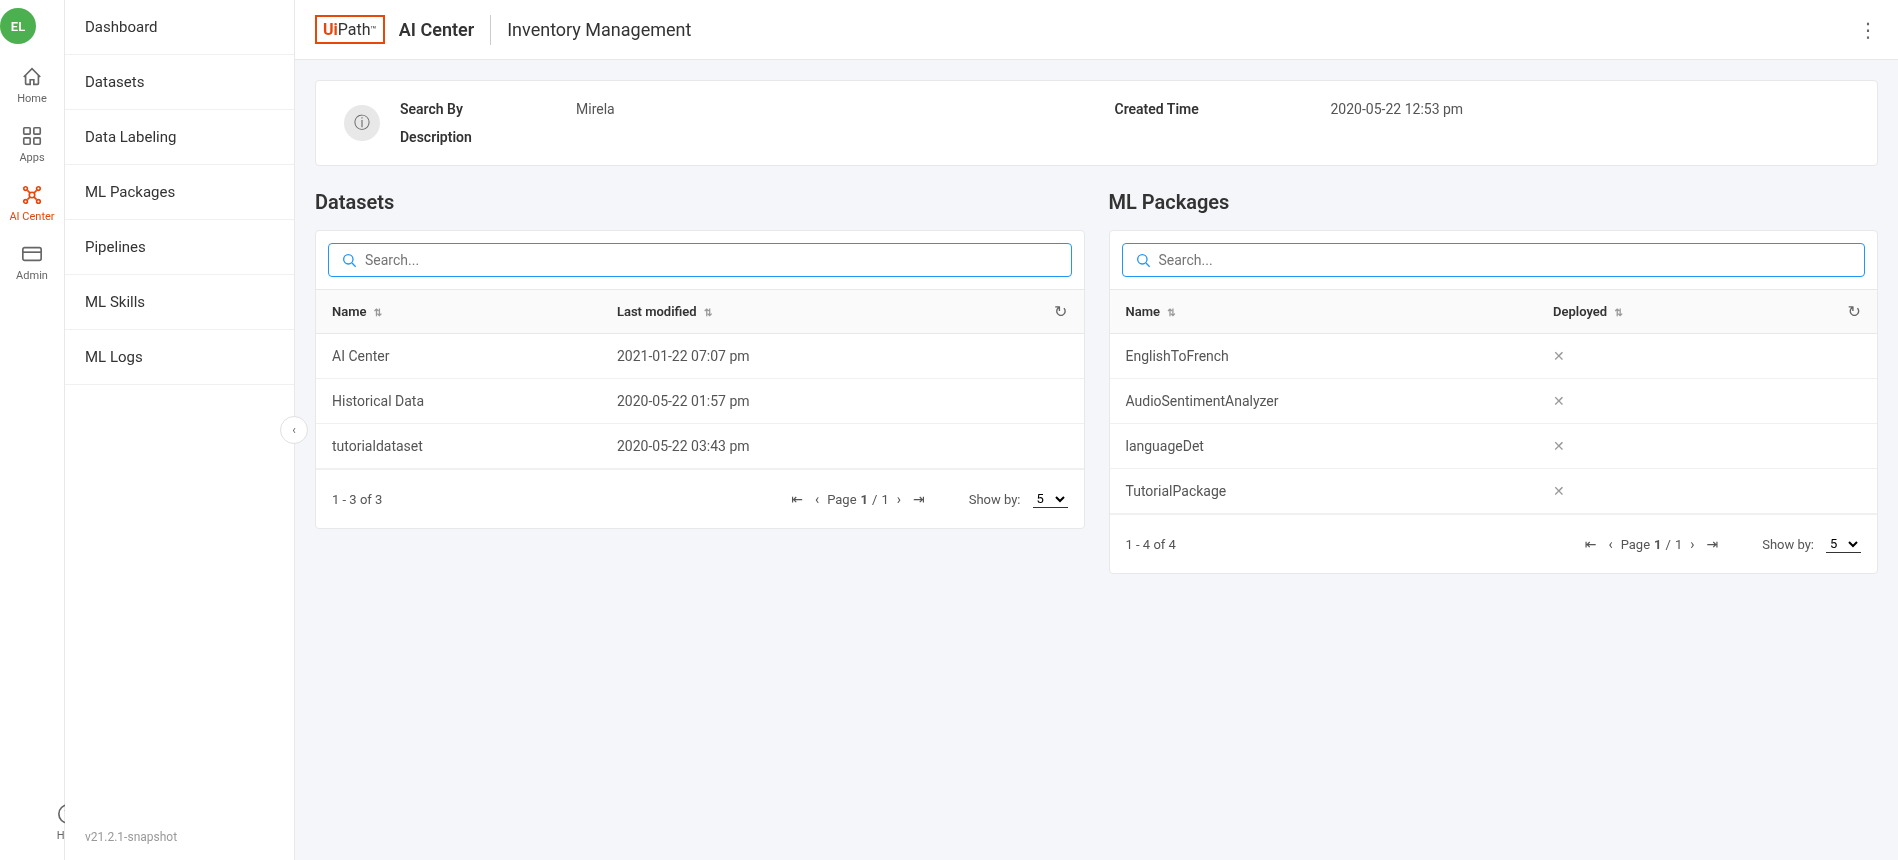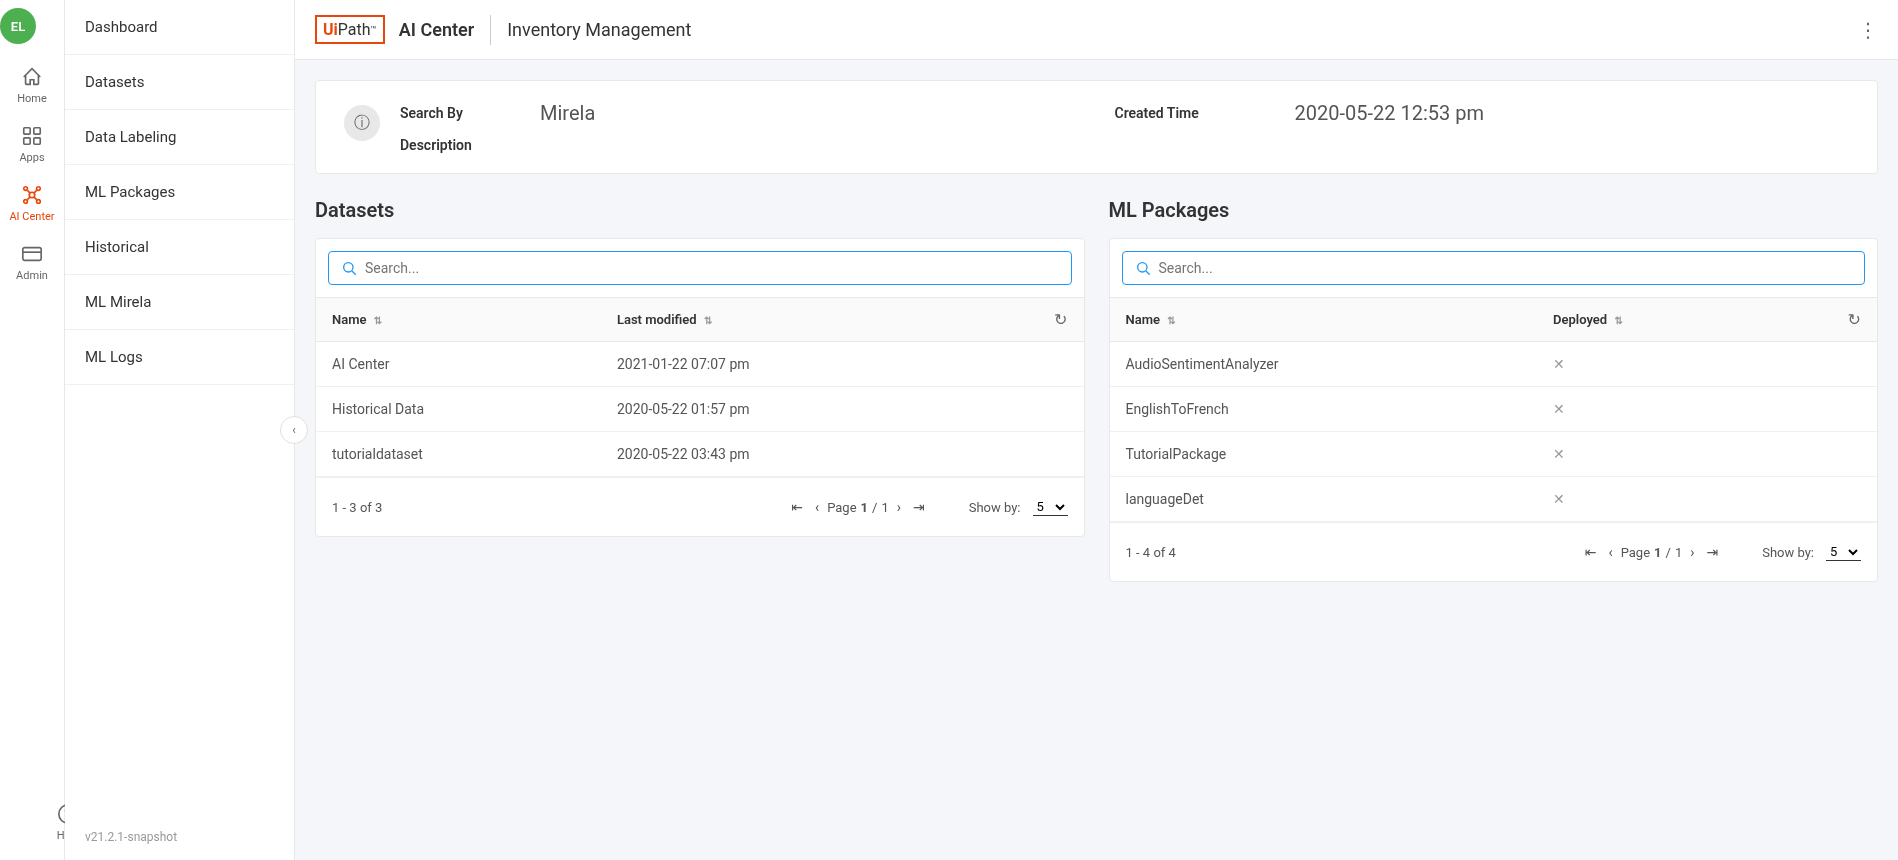--- a/index.html
+++ b/index.html
@@ -135,21 +135,21 @@
       font-size: 16px; color: #666; flex-shrink: 0; margin-top: 4px;
     }
     .info-fields {
       flex: 1;
       display: grid;
       grid-template-columns: 120px 1fr 160px 1fr;
       gap: 12px 20px;
       align-items: center;
     }
     .info-label { font-weight: 600; font-size: 14px; color: #333; }
-    .info-value { font-size: 20px; color: #555; }
+    .info-value { font-size: 14px; color: #555; margin-left: 36px; }
 
     
     .panels-row {
       display: grid;
       grid-template-columns: 1fr 1fr;
       gap: 24px;
     }
     .panel { background: transparent; }
     .panel-title {
       font-size: 20px;
@@ -292,22 +292,22 @@
     </svg>
     <span>Help</span>
   </div>
 </div>
 
 <div class="nav-sidebar">
   <div class="nav-item">Dashboard</div>
   <div class="nav-item">Datasets</div>
   <div class="nav-item">Data Labeling</div>
   <div class="nav-item">ML Packages</div>
-  <div class="nav-item">Historical</div>
-  <div class="nav-item">ML Mirela</div>
+  <div class="nav-item">Pipelines</div>
+  <div class="nav-item">ML Skills</div>
   <div class="nav-item">ML Logs</div>
 
   <div class="collapse-btn">‹</div>
 
   <div class="version">v21.2.1-snapshot</div>
 </div>
 
 <div class="main-content">
 
   <div class="top-header">
@@ -430,36 +430,36 @@
                   <span>Deployed</span>
                   <span class="sort-arrows">⇅</span>
                 </th>
                 <th style="text-align:right">
                   <button class="refresh-btn">↻</button>
                 </th>
               </tr>
             </thead>
             <tbody id="ml-packages-tbody">
             <tr>
+      <td>EnglishToFrench</td>
+      <td><span class="x-mark">✕</span></td>
+      <td></td>
+    </tr>
+                <tr>
       <td>AudioSentimentAnalyzer</td>
       <td><span class="x-mark">✕</span></td>
       <td></td>
     </tr>
                 <tr>
-      <td>EnglishToFrench</td>
+      <td>languageDet</td>
       <td><span class="x-mark">✕</span></td>
       <td></td>
     </tr>
                 <tr>
       <td>TutorialPackage</td>
-      <td><span class="x-mark">✕</span></td>
-      <td></td>
-    </tr>
-                <tr>
-      <td>languageDet</td>
       <td><span class="x-mark">✕</span></td>
       <td></td>
     </tr>
               </tbody>
           </table>
           <div class="pagination">
             <span class="page-info">1 - 4 of 4</span>
             <div class="page-nav">
               <button>⇤</button>
               <button>‹</button>

